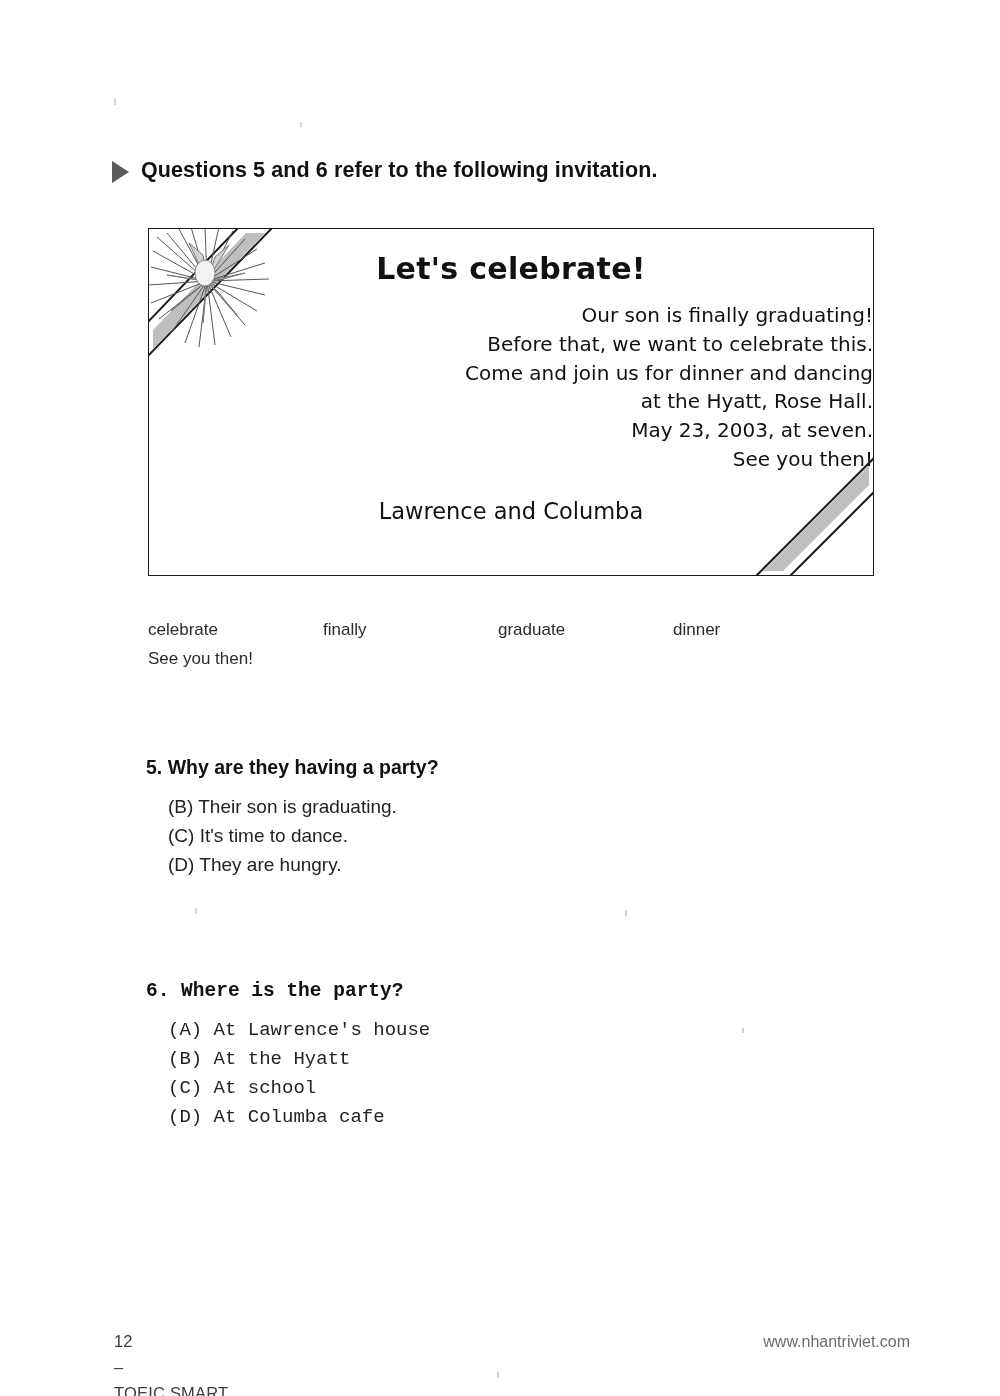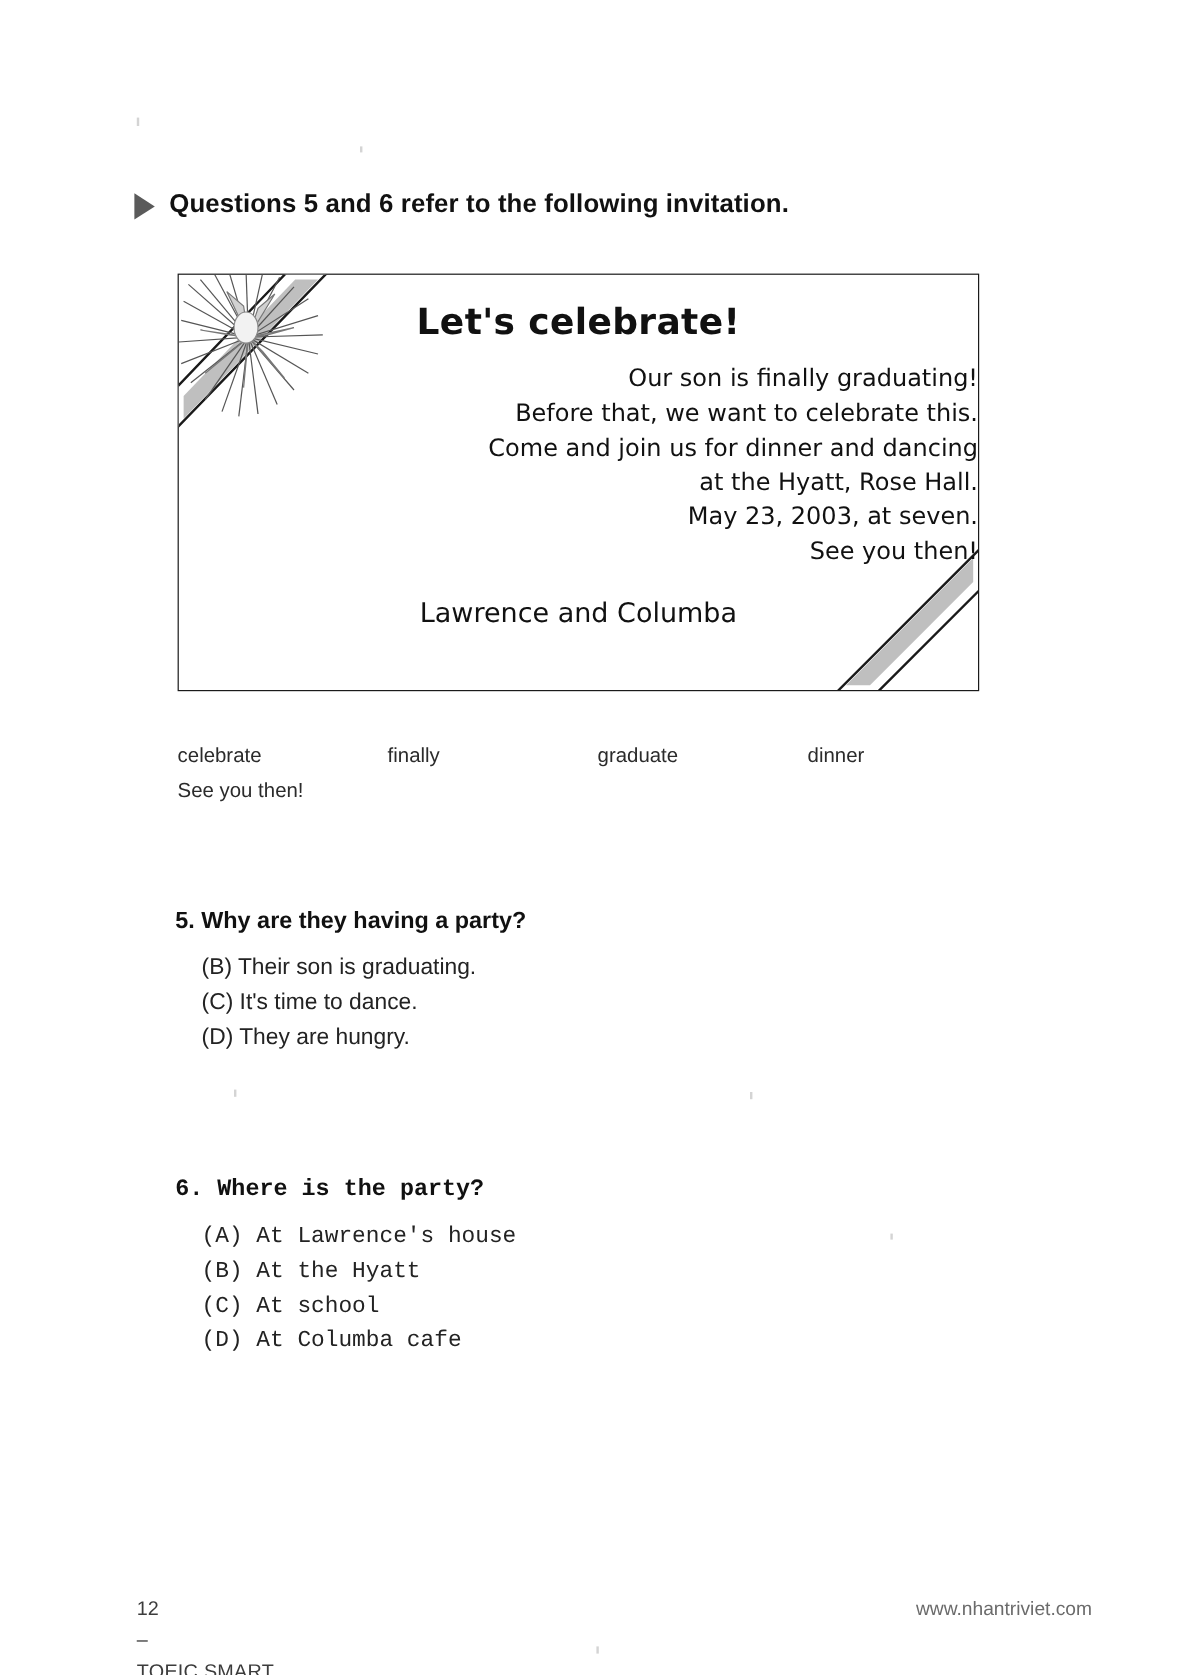--- a/index.html
+++ b/index.html
@@ -44,21 +44,21 @@
     font-weight: bold;
     letter-spacing: 0.1px;
     color: #111;
   }
 
   
   .invitation {
     position: absolute;
     left: 148px;
     top: 228px;
-    width: 668px;
+    width: 726px;
     height: 348px;
     border: 1.6px solid #1a1a1a;
     box-sizing: border-box;
     background: #fff;
     overflow: hidden;
   }
   .inv-inner {
     position: absolute;
     left: 0; right: 0;
     top: 22px;

